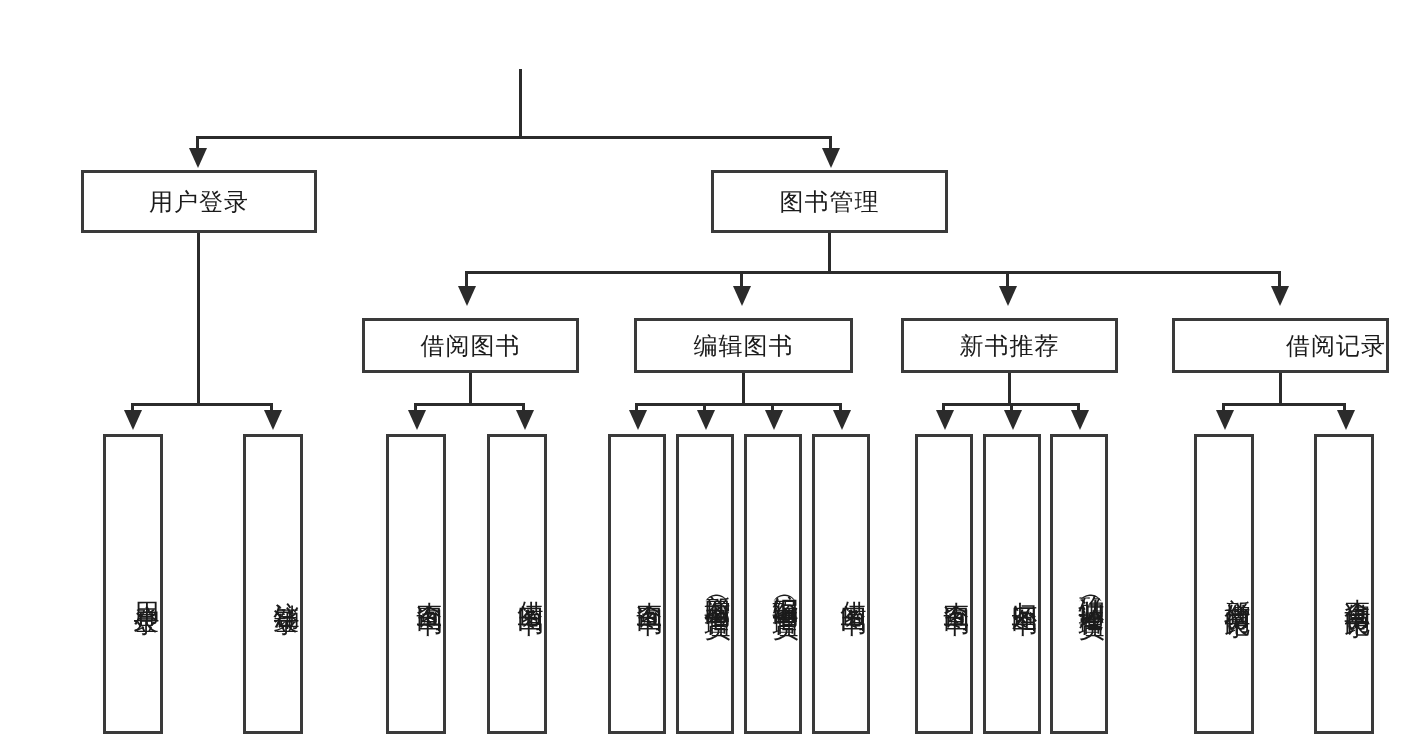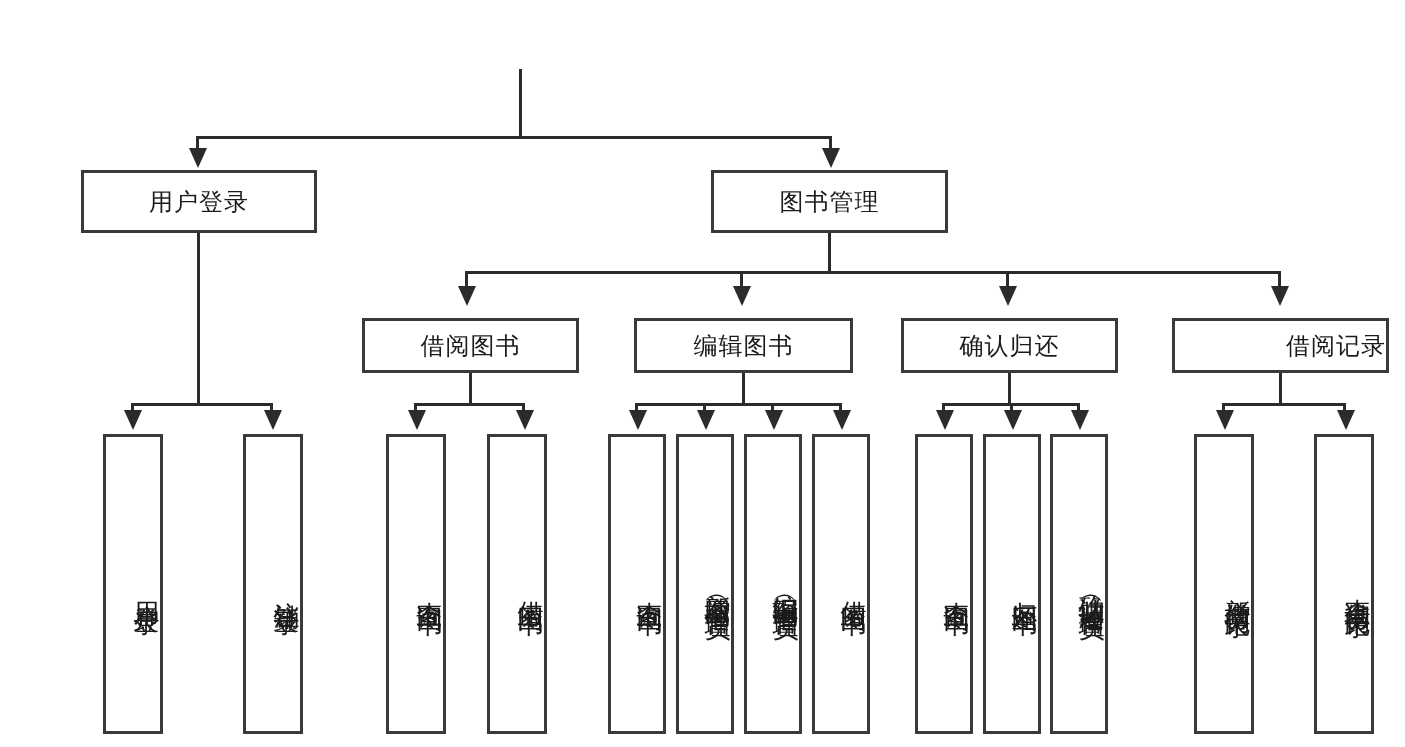--- a/index.html
+++ b/index.html
@@ -118,21 +118,21 @@
   <div class="vline" style="left:1278px; top:271px; height:18px;"></div>
   <div class="arrow" style="left:1271px; top:286px;"></div>
 
   <div class="node horiz" style="left:362px; top:318px; width:217px; height:55px;">
     <span>借阅图书</span>
   </div>
   <div class="node horiz" style="left:634px; top:318px; width:219px; height:55px;">
     <span>编辑图书</span>
   </div>
   <div class="node horiz" style="left:901px; top:318px; width:217px; height:55px;">
-    <span>确认归还</span>
+    <span>新书推荐</span>
   </div>
   <div class="node horiz" style="left:1172px; top:318px; width:217px; height:55px;justify-content:flex-end;">
     <span>借阅记录</span>
   </div>
 
   <div class="vline" style="left:469px; top:373px; height:30px;"></div>
   <div class="hline" style="left:414px; top:403px; width:111px;"></div>
   <div class="vline" style="left:414px; top:403px; height:10px;"></div>
   <div class="arrow" style="left:408px; top:410px;"></div>
   <div class="vline" style="left:522px; top:403px; height:10px;"></div>

